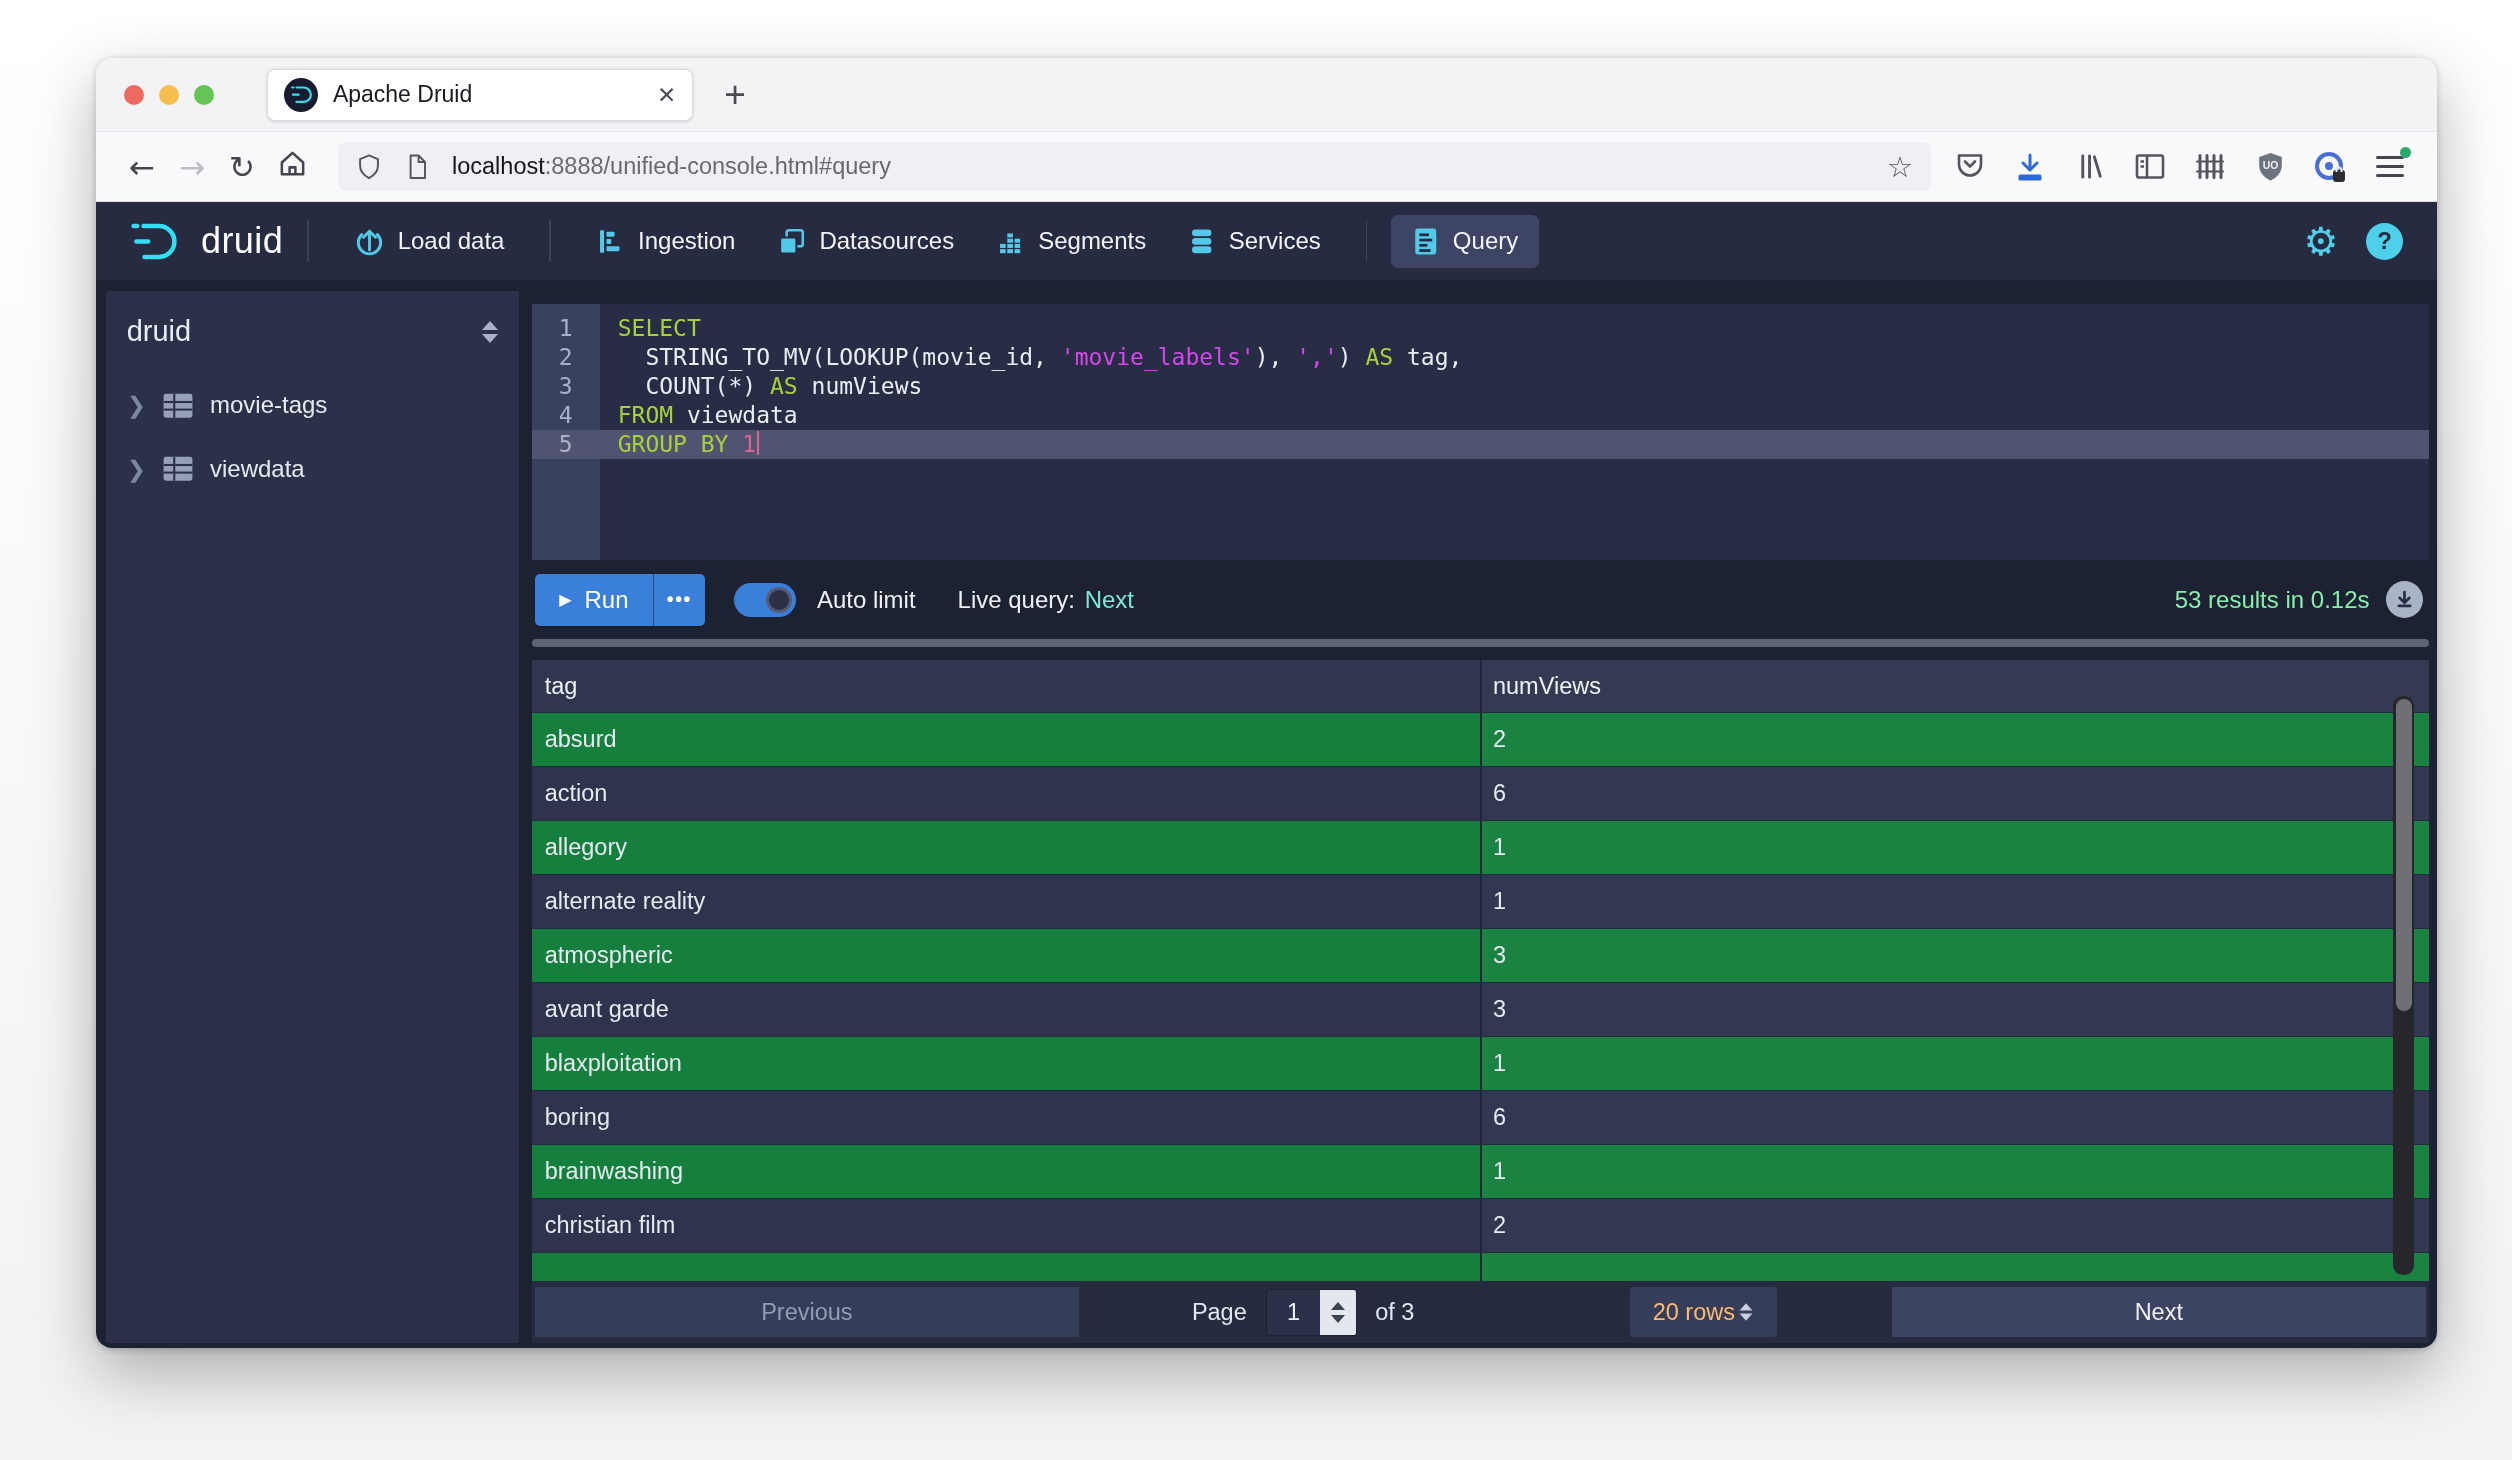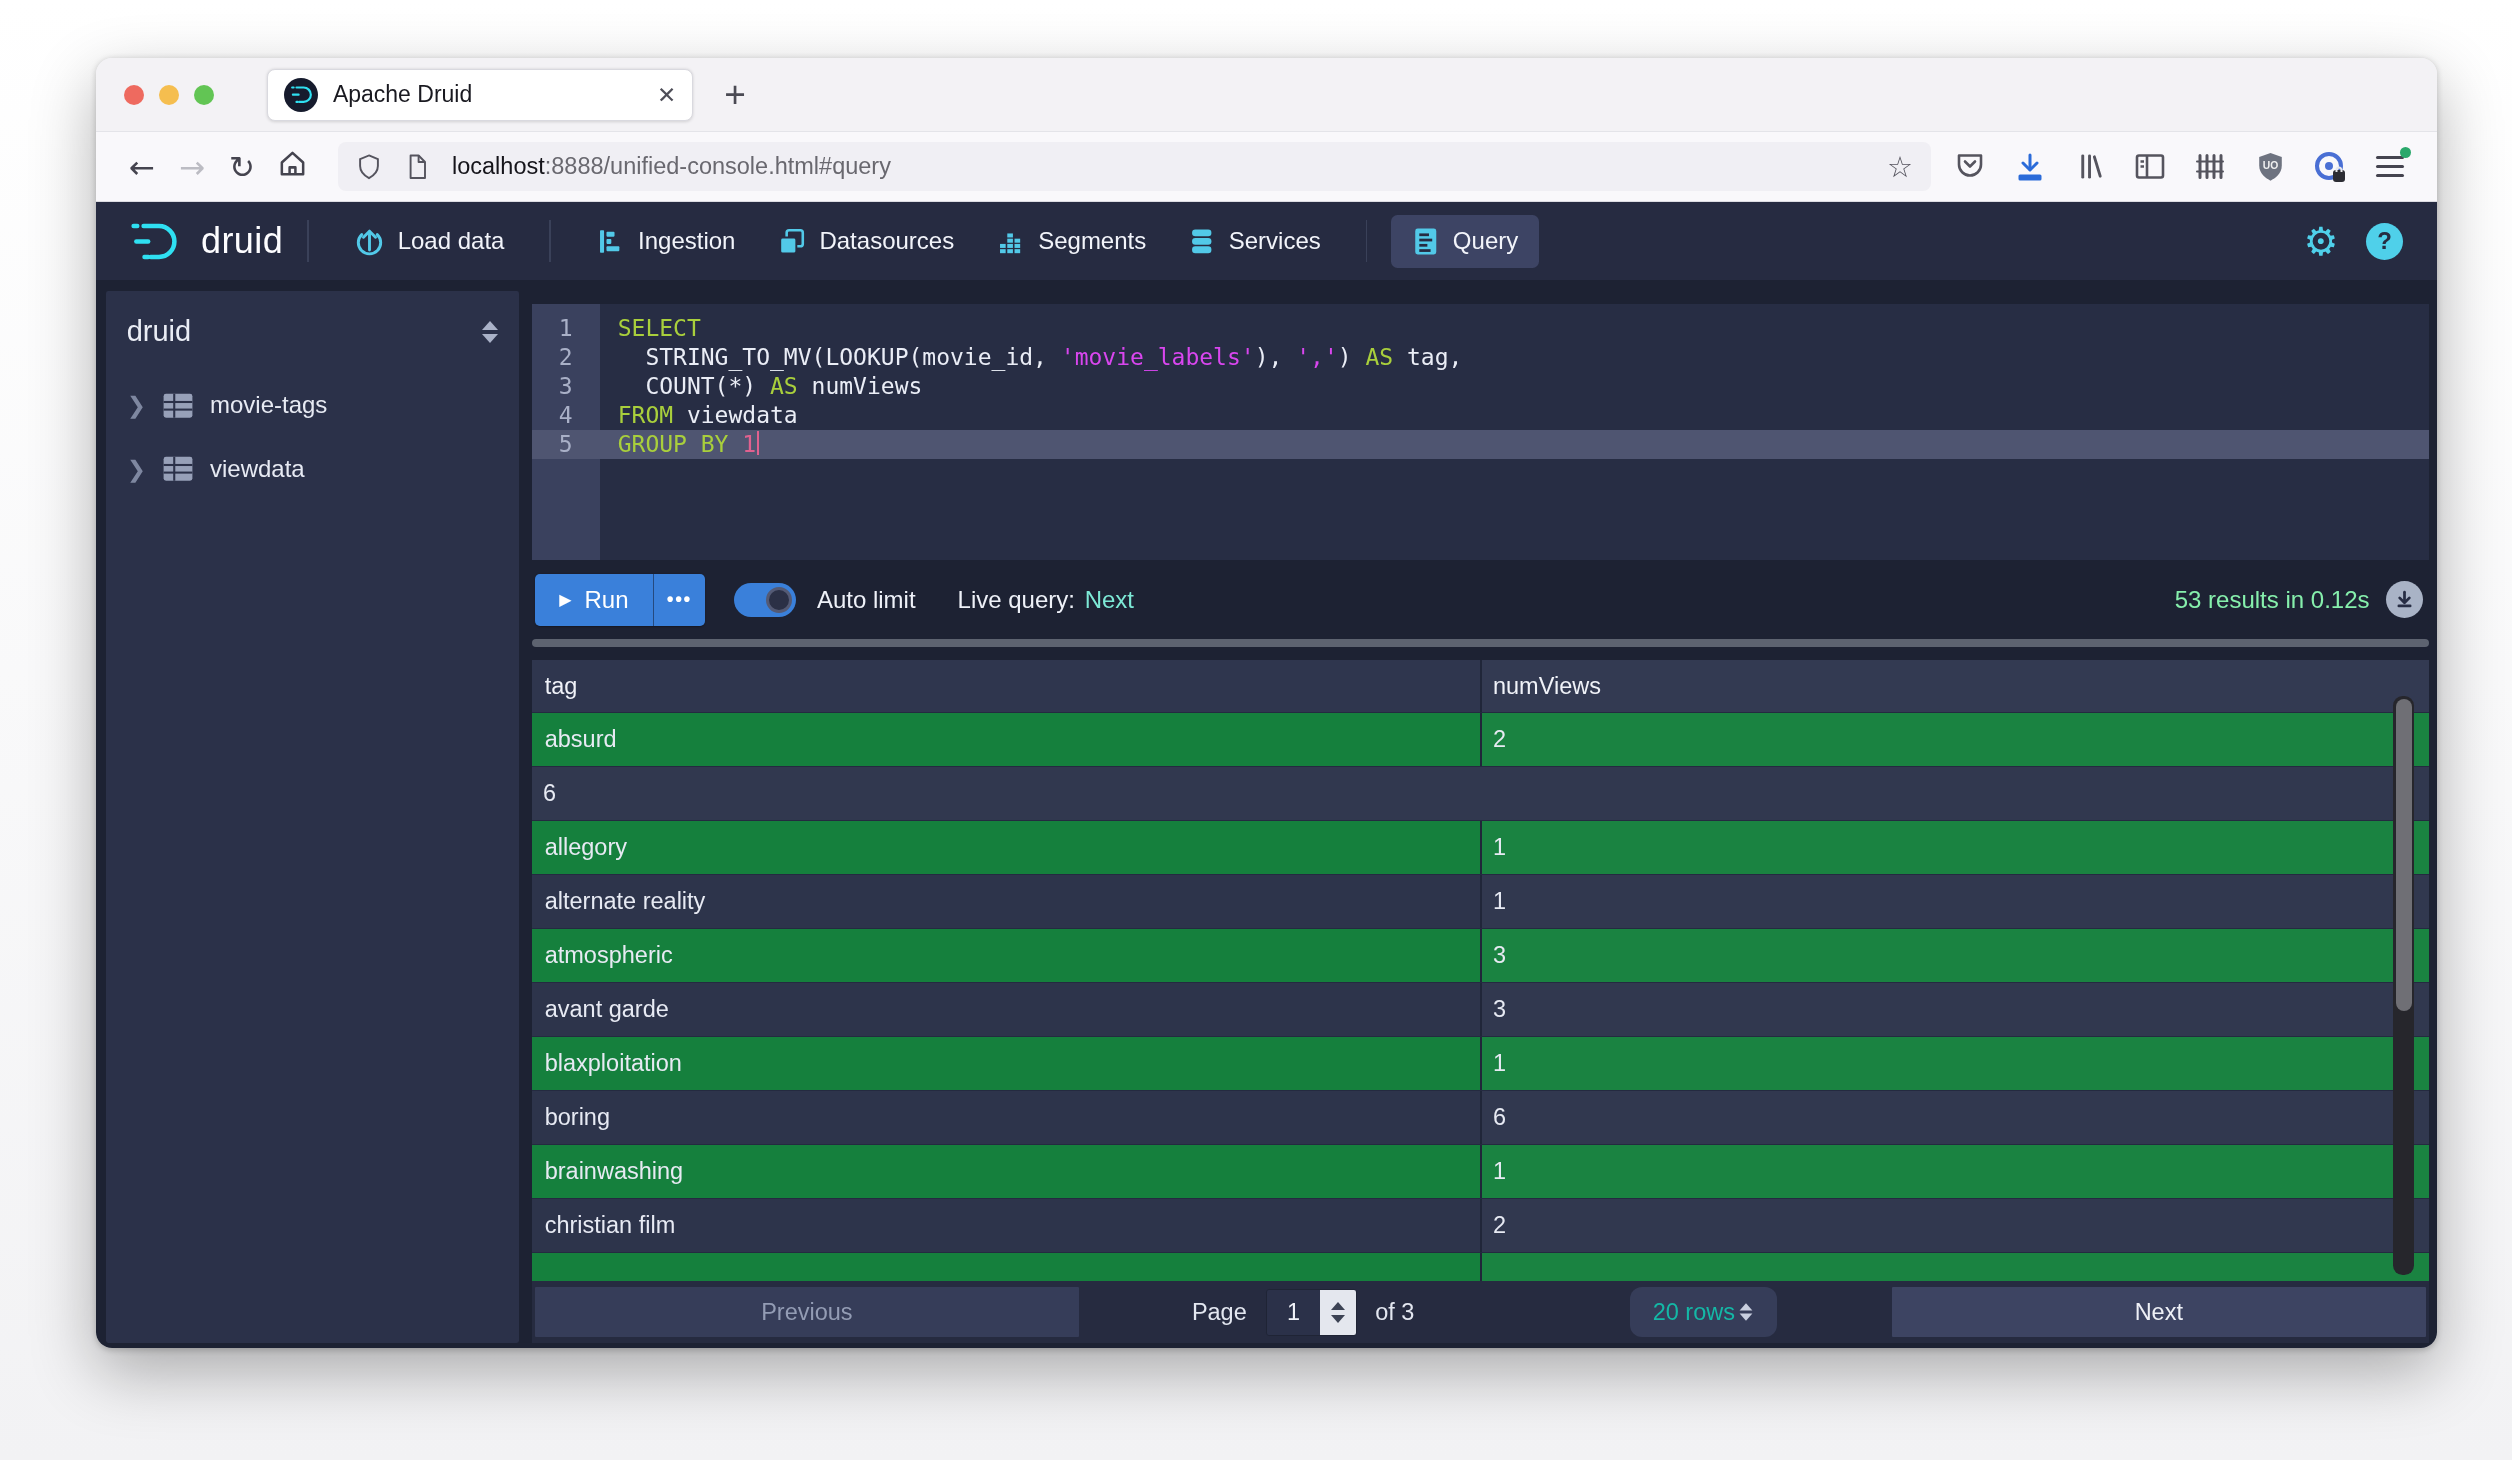--- a/index.html
+++ b/index.html
@@ -111,21 +111,21 @@
   .prev-btn { width:544px; background:#363d59; color:#939cb4; }
   .next-btn { width:534px; background:#3d4462; color:#eef0f6; margin-left:115px; margin-right:0; }
   .page-group { margin-left:113px; display:flex; align-items:center; color:#e3e7f0; }
   .page-input-wrap { margin-left:19.4px; display:flex; height:47px; border:1.6px solid #1f2435; border-radius:3.2px; overflow:hidden; }
   .page-input { width:53px; background:#2b3149; color:#f0f2f8; display:flex; align-items:center; justify-content:center; }
   .stepper { width:36px; background:#e4e7ee; display:flex; flex-direction:column; align-items:center; justify-content:center; gap:4.9px; }
   .stepper .up { width:0; height:0; border-left:7.3px solid transparent; border-right:7.3px solid transparent; border-bottom:8px solid #3c4354; }
   .stepper .dn { width:0; height:0; border-left:7.3px solid transparent; border-right:7.3px solid transparent; border-top:8px solid #3c4354; }
   .of-label { margin-left:18px; }
   .pg-spacer { flex:1; }
-  .rows-select { width:147px; background:#363d59; color:#14b8a6; display:flex; align-items:center; justify-content:center; gap:3px; height:50px; border-radius:12px; }
+  .rows-select { width:147px; background:#363d59; color:#fdba74; display:flex; align-items:center; justify-content:center; gap:3px; height:50px; border-radius:4px; }
   .rows-select .dbl-caret { margin-left:0; transform:scale(.8); }
   .rows-select .dbl-caret .up { border-bottom-color:#c9cfdf; }
   .rows-select .dbl-caret .dn { border-top-color:#c9cfdf; }
 </style>
 </head>
 <body>
 
 <div class="window">
 
   <div class="tabbar">
@@ -399,20 +399,21 @@
           <div class="thead">
             <div class="th-tag">tag</div>
             <div class="th-num">numViews</div>
           </div>
           <div id="table-rows">
               <div class="trow odd">
                 <div class="td-tag">absurd</div>
                 <div class="td-num">2</div>
               </div>
               <div class="trow even">
+                <div class="td-tag">action</div>
                 <div class="td-num">6</div>
               </div>
               <div class="trow odd">
                 <div class="td-tag">allegory</div>
                 <div class="td-num">1</div>
               </div>
               <div class="trow even">
                 <div class="td-tag">alternate reality</div>
                 <div class="td-num">1</div>
               </div>

